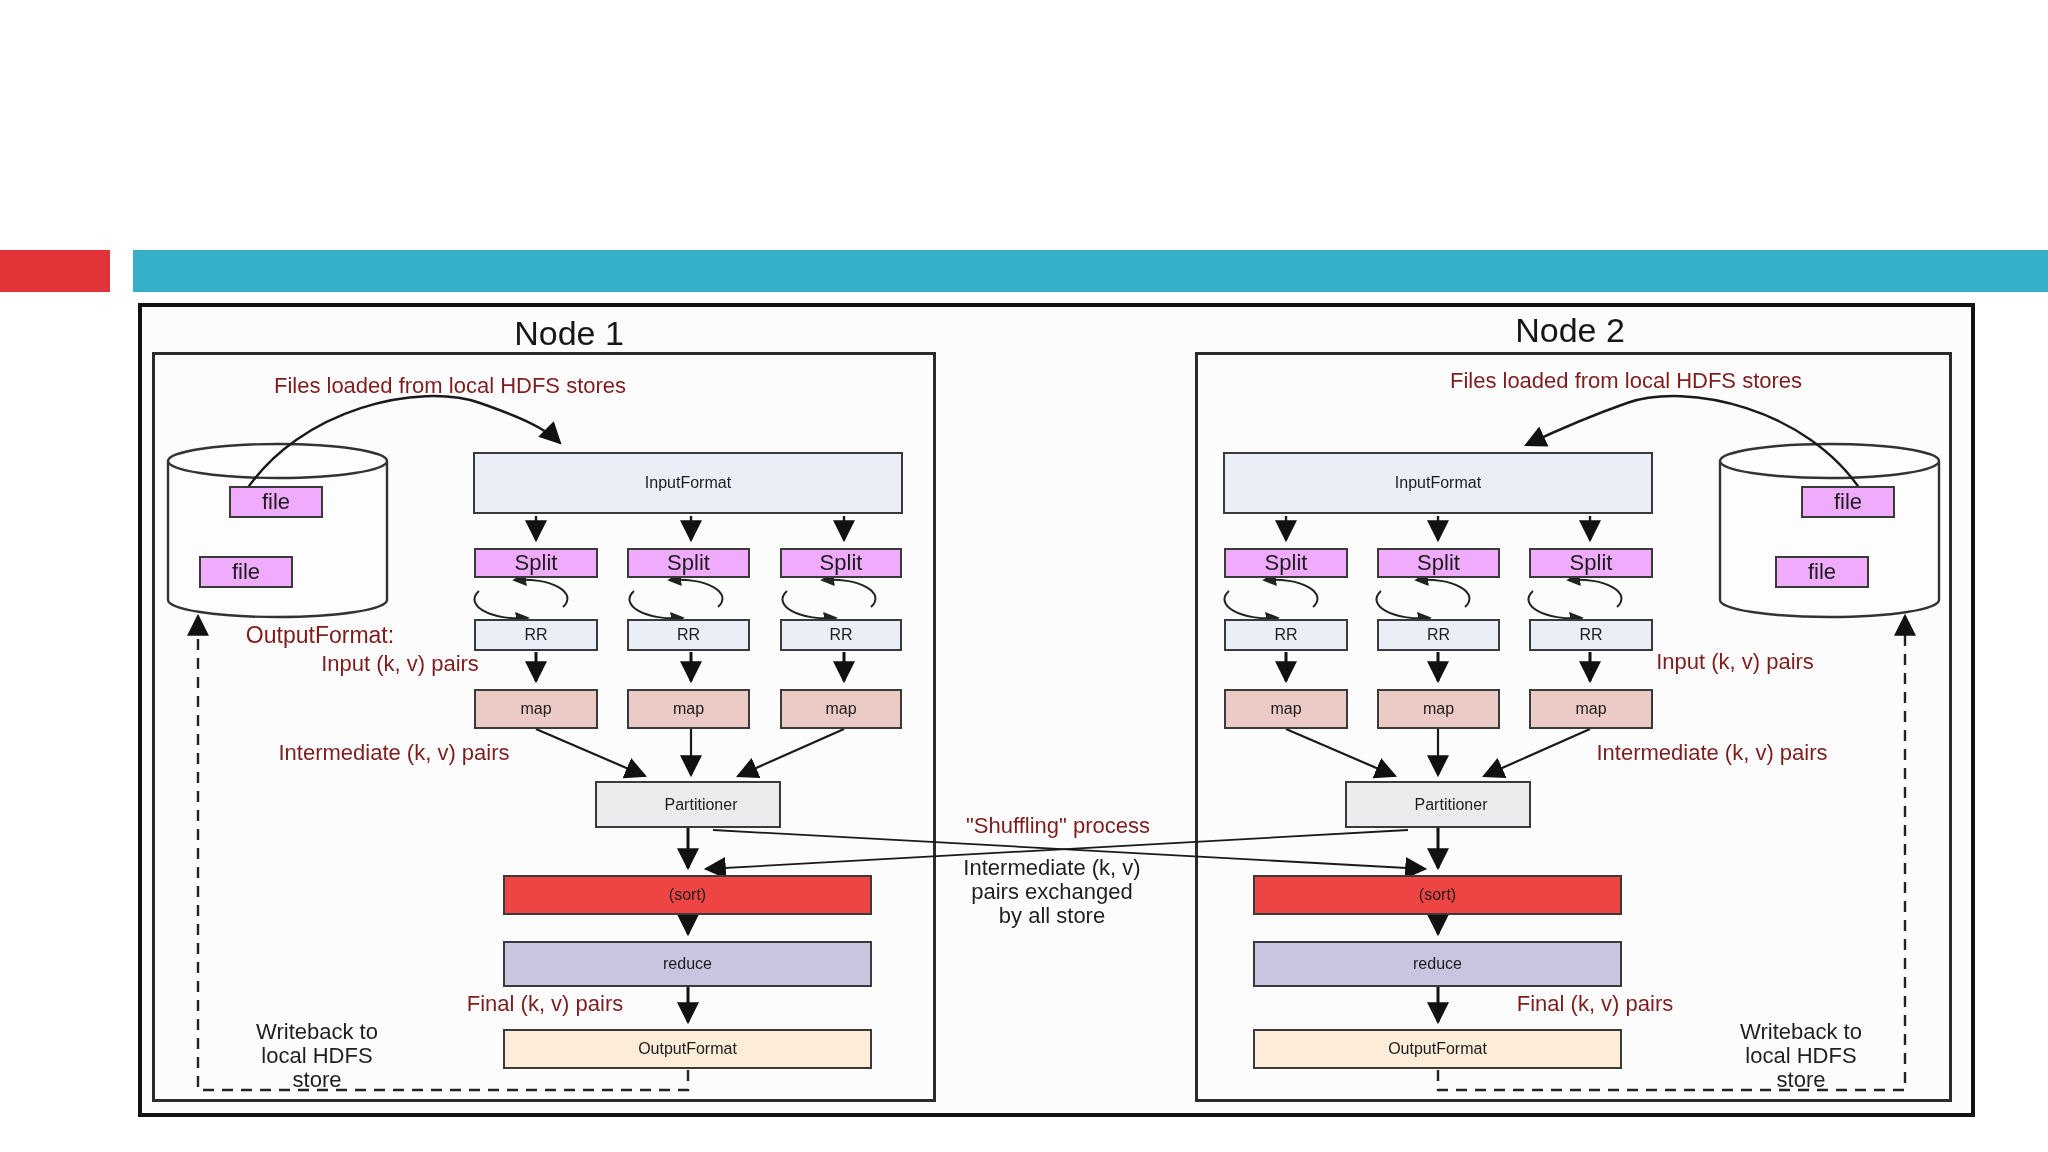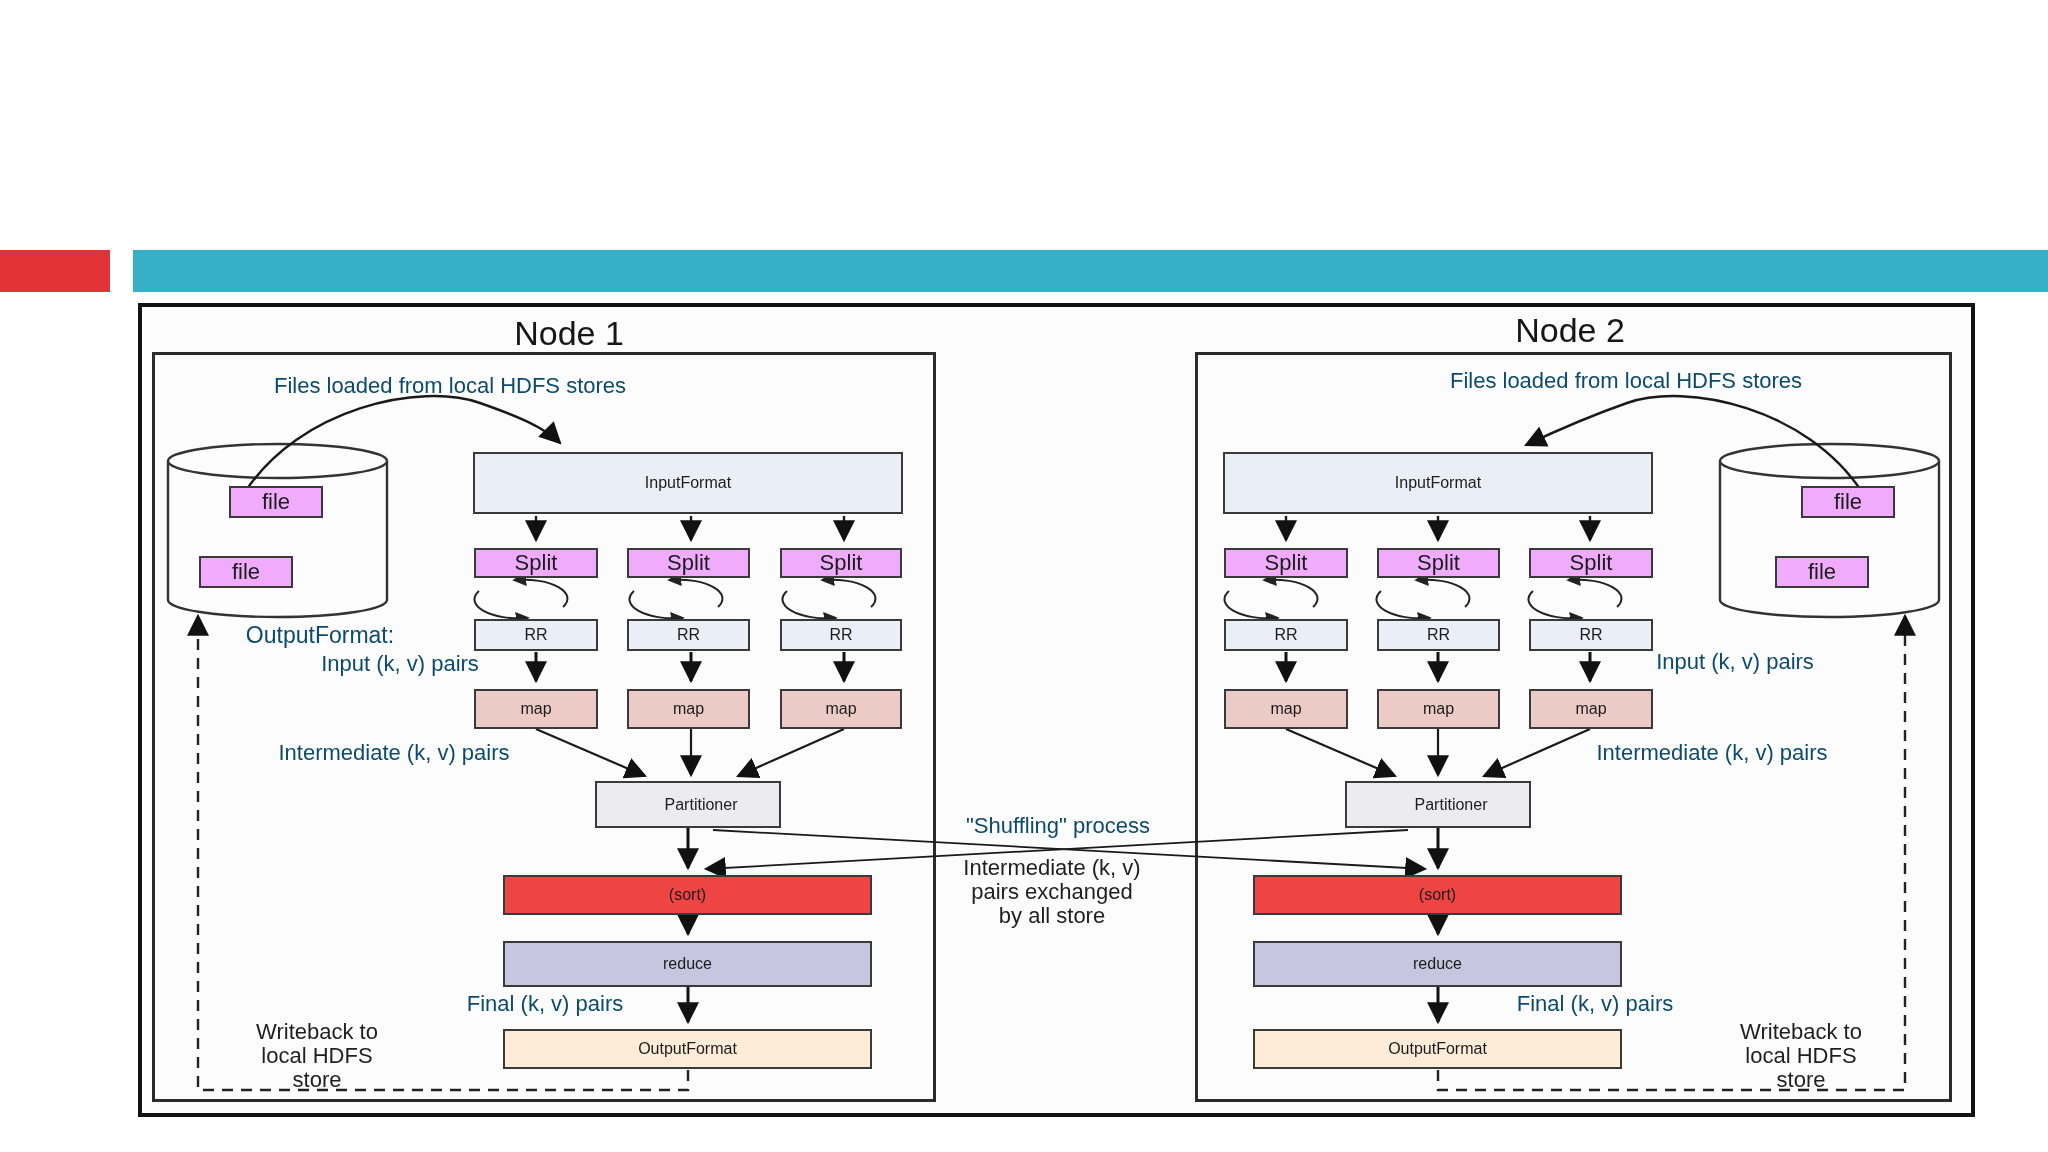--- a/index.html
+++ b/index.html
@@ -14,21 +14,21 @@
   .node-box{position:absolute;border:3px solid #2b2b2b;background:transparent;box-sizing:border-box;}
   .bx{position:absolute;border:2px solid #3a3a3a;box-sizing:border-box;display:flex;
       align-items:center;justify-content:center;font-size:16px;color:#1c1c1c;z-index:3;}
   .green{background:#f0abfc;}
   .blue{background:#eaeef6;}
   .pink{background:#eccac5;}
   .grayb{background:#ececef;padding-left:26px;}
   .sortc{background:#ef4444;}
   .purple{background:#c7c5df;}
   .cream{background:#fcecd8;}
-  .lbl{position:absolute;transform:translate(-50%,-50%);font-size:22px;color:#0c4a6e;
+  .lbl{position:absolute;transform:translate(-50%,-50%);font-size:22px;color:#7f1d1d;
        white-space:nowrap;z-index:4;}
   .node-title{position:absolute;transform:translate(-50%,-50%);font-size:34px;color:#161616;
        white-space:nowrap;z-index:4;}
   .stack{position:absolute;transform:translate(-50%,0);text-align:center;font-size:22px;
        color:#1f1f1f;line-height:24px;z-index:4;}
   svg.wires{position:absolute;left:0;top:0;width:2048px;height:1152px;z-index:2;}
 </style>
 </head>
 <body>
 

